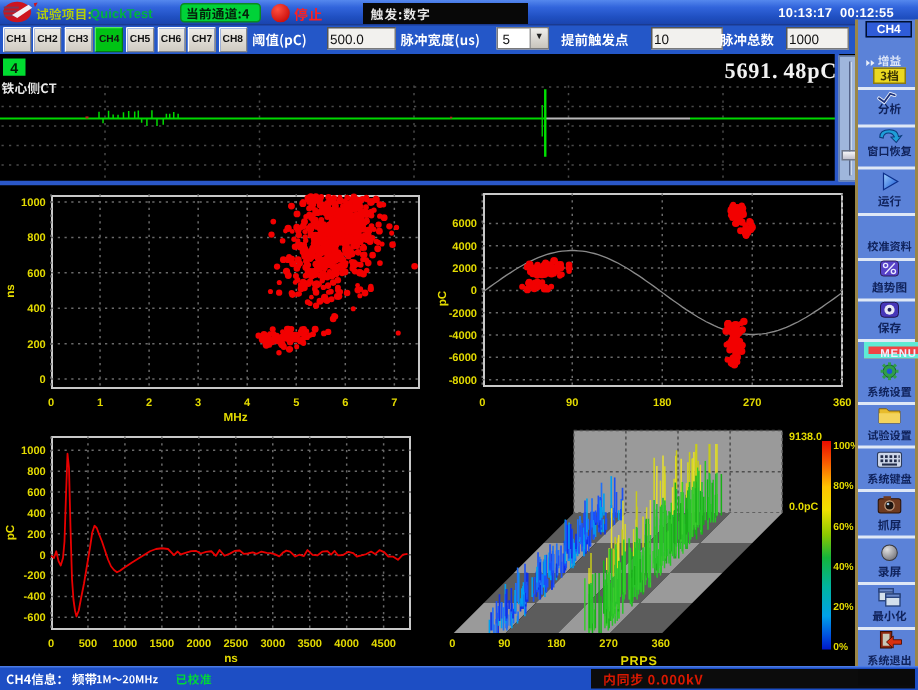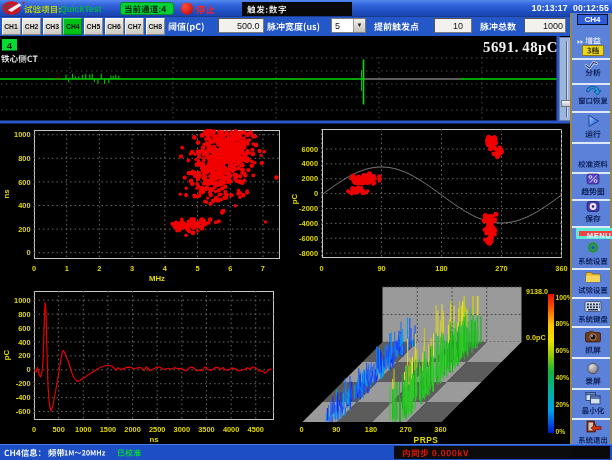--- a/index.html
+++ b/index.html
@@ -2,26 +2,26 @@
 <html><head><meta charset="utf-8"><style>
 *{margin:0;padding:0;box-sizing:border-box}
 html,body{width:612px;height:460px;overflow:hidden;background:#000;font-family:"Liberation Sans",sans-serif}
 #page{position:relative;width:612px;height:460px;background:#000}
 #topbar{position:absolute;left:0;top:0;width:612px;height:16px;
  background:linear-gradient(180deg,#5588ee 0%,#3265dc 30%,#2050c2 70%,#1a44ae 100%);}
 #row2{position:absolute;left:0;top:16px;width:575px;height:20px;background:#2457c8;border-top:1px solid #1a3a90}
 #qt{position:absolute;left:60px;top:4px;font-family:Liberation Sans, sans-serif;font-weight:bold;font-size:8.6px;color:#00b440;letter-spacing:0.1px}
 #chanpill{position:absolute;left:120px;top:1.5px;width:54px;height:13px;background:#00d238;border:1px solid #0a8a20;border-radius:3px}
 #trig{position:absolute;left:242px;top:2px;width:110px;height:14px;background:#080808}
-#clock{position:absolute;right:3px;top:2.5px;font-size:8.6px;font-weight:bold;color:#fff;letter-spacing:0.2px}
+#clock{position:absolute;right:16px;top:2.5px;font-size:8.6px;font-weight:bold;color:#fff;letter-spacing:0.2px}
 .chb{position:absolute;top:17.5px;width:19px;height:17px;background:linear-gradient(180deg,#efede8,#cfcbc2);border:1px solid #888;border-top-color:#fff;border-left-color:#fff;border-radius:1px;
  font-size:6.8px;font-weight:bold;color:#111;text-align:center;line-height:15px}
 #ch4.chb{background:#00c214;border-color:#067a10;border-top-color:#55e860;border-left-color:#55e860}
 .inp{position:absolute;top:18px;height:15px;background:#f2f1ee;border:1px solid #7a7a7a;border-top-color:#555;border-left-color:#555;
- font-size:9px;color:#111;padding:1px 18px;line-height:12px}
+ font-size:9px;color:#111;padding:1px 1px;line-height:12px}
 #dd{position:absolute;left:331px;top:18px;width:35px;height:15px;background:#fff;border:1px solid #7a7a7a;font-size:9px;color:#111;padding:1px 3px;line-height:12px}
 #dda{position:absolute;right:0;top:0;width:12px;height:13px;background:linear-gradient(180deg,#f0efec,#c8c4bc);border-left:1px solid #999;font-size:6px;color:#222;text-align:center;line-height:13px}
 #main{position:absolute;left:0;top:36px}
 #slider{position:absolute;left:559px;top:37px;width:14px;height:84px;background:#9fb6dc;border:1px solid #6a82ac}
 #sgroove{position:absolute;left:5.5px;top:3px;width:2px;height:76px;background:#54648a;border-right:1px solid #cfdcf0}
 #sthumb{position:absolute;left:1px;top:62px;width:10px;height:7px;background:linear-gradient(180deg,#f8f8f8,#c2c2ce);border:1px solid #707888}
 #sidebar{position:absolute;left:570px;top:13px;width:42px;height:433px;background:#5b82d8;
  border-left:2px solid #9a8648;border-right:2px solid #9a8648}
 #sbblack{position:absolute;left:572px;top:446px;width:38px;height:11px;background:#0a0a0a}
 .sep{position:absolute;left:572px;width:38px;height:2px;background:#dfe8f6}
@@ -44,21 +44,21 @@
     <div class="chb" style="left:1.5px">CH1</div>
     <div class="chb" style="left:22.1px">CH2</div>
     <div class="chb" style="left:42.7px">CH3</div>
     <div class="chb" id="ch4" style="left:63.3px">CH4</div>
     <div class="chb" style="left:83.9px">CH5</div>
     <div class="chb" style="left:104.5px">CH6</div>
     <div class="chb" style="left:125.1px">CH7</div>
     <div class="chb" style="left:145.7px">CH8</div>
     <div class="inp" style="left:218px;width:46px">500.0</div>
     <div id="dd">5<div id="dda">▼</div></div>
-    <div class="inp" style="left:434px;width:18px">10</div>
+    <div class="inp" style="left:434px;width:48px">10</div>
     <div class="inp" style="left:524px;width:42px">1000</div>
     <svg id="main" width="575" height="409" viewBox="0 36 575 409" shape-rendering="auto">
       <line x1="1" y1="58" x2="556" y2="58" stroke="#4a4a4a" stroke-width="1" stroke-dasharray="1.5,3.5"></line>
       <line x1="1" y1="71" x2="556" y2="71" stroke="#4a4a4a" stroke-width="1" stroke-dasharray="1.5,3.5"></line>
       <line x1="1" y1="84" x2="556" y2="84" stroke="#4a4a4a" stroke-width="1" stroke-dasharray="1.5,3.5"></line>
       <line x1="1" y1="97" x2="556" y2="97" stroke="#4a4a4a" stroke-width="1" stroke-dasharray="1.5,3.5"></line>
       <line x1="1" y1="110" x2="556" y2="110" stroke="#4a4a4a" stroke-width="1" stroke-dasharray="1.5,3.5"></line>
       <line x1="1" y1="122.5" x2="556" y2="122.5" stroke="#4a4a4a" stroke-width="1" stroke-dasharray="1.5,3.5"></line>
       <line x1="70" y1="57" x2="70" y2="122" stroke="#4a4a4a" stroke-width="1" stroke-dasharray="1.5,3.5"></line>
       <line x1="173" y1="57" x2="173" y2="122" stroke="#4a4a4a" stroke-width="1" stroke-dasharray="1.5,3.5"></line>

